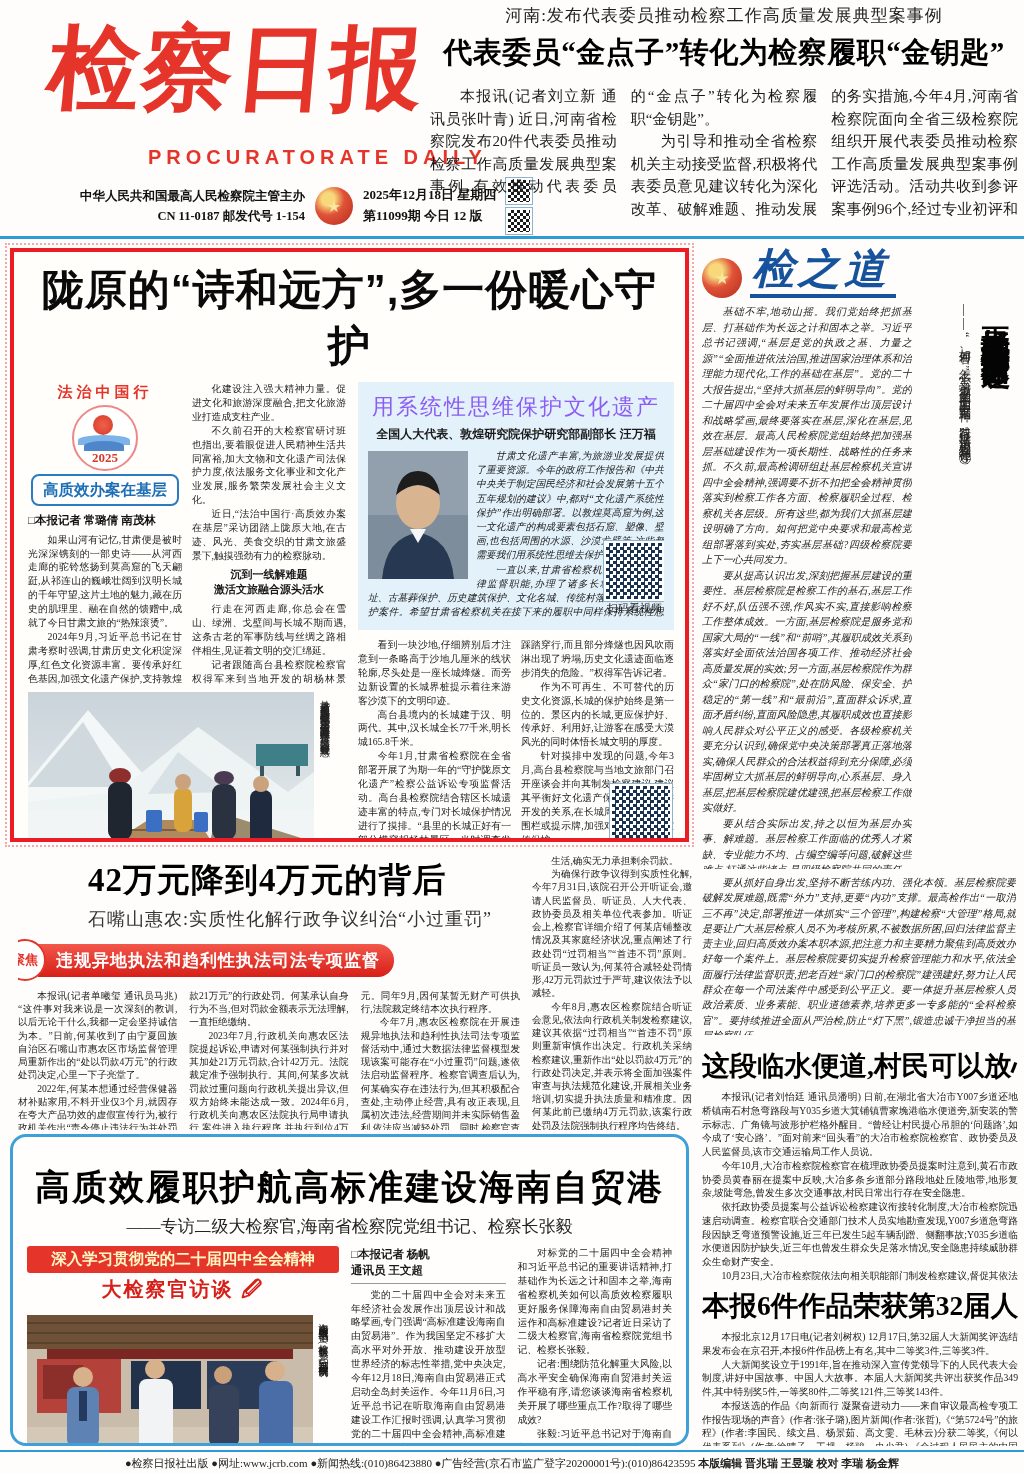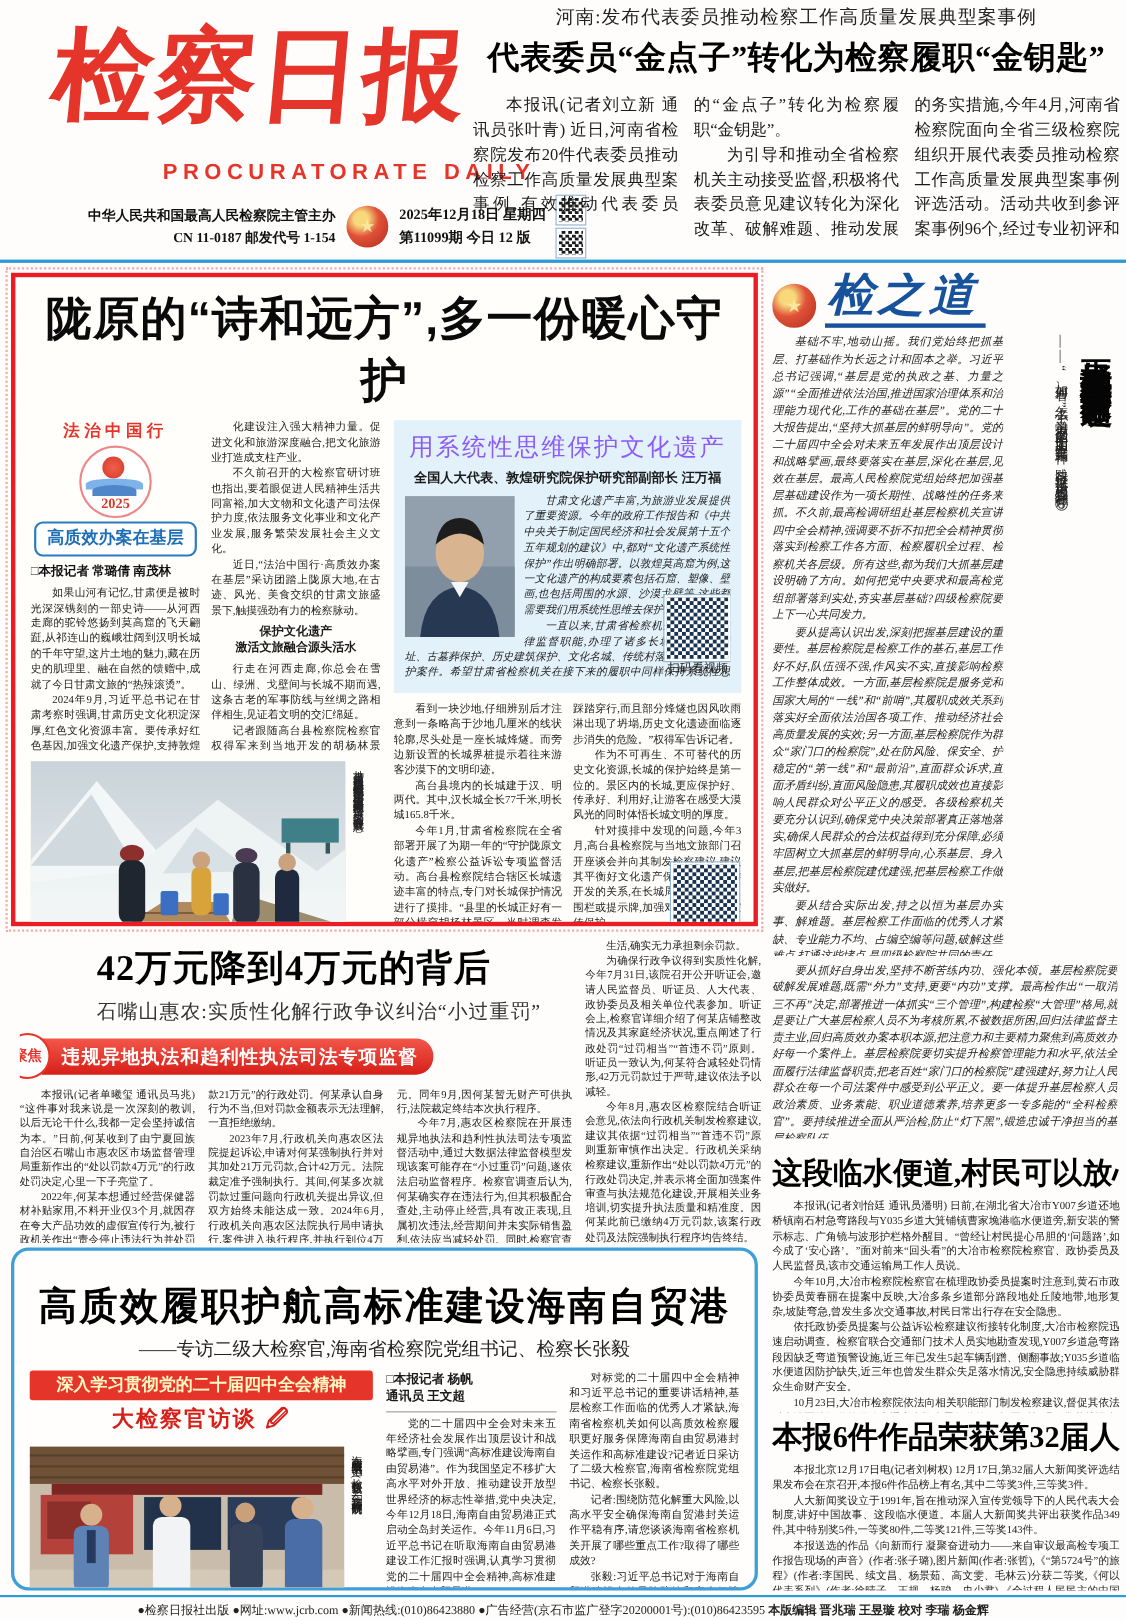--- a/index.html
+++ b/index.html
@@ -182,21 +182,21 @@
                 <p class="para gen">2024年9月,习近平总书记在甘肃考察时强调,甘肃历史文化积淀深厚,红色文化资源丰富。要传承好红色基因,加强文化遗产保护,支持敦煌研究院建设世界文化遗产保护的典范和敦煌学研究高地,建设好长城、长征、黄河国家文化公园,为现代</p>
               </div>
           </div>
           <div class="lead-col">
             <div>
                 <p class="para gen">化建设注入强大精神力量。促进文化和旅游深度融合,把文化旅游业打造成支柱产业。</p>
                 <p class="para gen">不久前召开的大检察官研讨班也指出,要着眼促进人民精神生活共同富裕,加大文物和文化遗产司法保护力度,依法服务文化事业和文化产业发展,服务繁荣发展社会主义文化。</p>
                 <p class="para gen">近日,“法治中国行·高质效办案在基层”采访团踏上陇原大地,在古迹、风光、美食交织的甘肃文旅盛景下,触摸强劲有力的检察脉动。</p>
               </div>
             <div class="subhead-c">
-              <div>保护文化遗产</div>
+              <div>沉到一线解难题</div>
               <div>激活文旅融合源头活水</div>
             </div>
             <div>
                 <p class="para gen">行走在河西走廊,你总会在雪山、绿洲、戈壁间与长城不期而遇,这条古老的军事防线与丝绸之路相伴相生,见证着文明的交汇绵延。</p>
                 <p class="para gen">记者跟随高台县检察院检察官权得军来到当地开发的胡杨林景区。只见连绵的沙丘之上,金色胡杨与湿地、长城相映生辉,一派大漠风光。</p>
               </div>
           </div>
         </div>
         <div class="photo-row">
           <svg class="ph" width="286" height="192" viewBox="0 0 286 192">
@@ -359,21 +359,21 @@
           <div class="hn-vcap">海南省检察院党组书记、检察长张毅(左二)到澄迈县检察院调研。</div>
         </div>
       </div>
       <div class="hn-cols">
         <div class="hn-byline">
           <div>□本报记者 杨帆</div>
           <div>通讯员 王文超</div>
         </div>
         <div>
             <p class="para gen">党的二十届四中全会对未来五年经济社会发展作出顶层设计和战略擘画,专门强调“高标准建设海南自由贸易港”。作为我国坚定不移扩大高水平对外开放、推动建设开放型世界经济的标志性举措,党中央决定,今年12月18日,海南自由贸易港正式启动全岛封关运作。今年11月6日,习近平总书记在听取海南自由贸易港建设工作汇报时强调,认真学习贯彻党的二十届四中全会精神,高标准建设海南自由贸易港。</p>
-            <p class="para gen">对标党的二十届四中全会精神和习近平总书记的重要讲话精神,基层检察工作面临的优秀人才紧缺,海南省检察机关如何以高质效检察履职更好服务保障海南自由贸易港封关运作和高标准建设?记者近日采访了二级大检察官,海南省检察院党组书记、检察长张毅。</p>
+            <p class="para gen">对标党的二十届四中全会精神和习近平总书记的重要讲话精神,打基础作为长远之计和固本之举,海南省检察机关如何以高质效检察履职更好服务保障海南自由贸易港封关运作和高标准建设?记者近日采访了二级大检察官,海南省检察院党组书记、检察长张毅。</p>
             <p class="para gen">记者:围绕防范化解重大风险,以高水平安全确保海南自贸港封关运作平稳有序,请您谈谈海南省检察机关开展了哪些重点工作?取得了哪些成效?</p>
             <p class="para gen">张毅:习近平总书记对于海南自贸港建设中的风险防控和安全保障工作高度重视和牵挂,多次作出重要指示批示。海南省委时刻牢记习近平总书记的殷殷嘱托,坚持把风险防控和安全保障作为海南自贸港建设成败得失的最关键变量,坚持“管得住”才能“放得开”。海南省检察机关始终紧跟党中央和省委决策部署,近年来持续加力推进检察环节风险防控和安全保障工作。</p>
           </div>
 
       </div>
     </div>
   </div>
 
   <div class="road">
     <div class="road-head">这段临水便道,村民可以放心走了</div>
@@ -382,21 +382,21 @@
         <p class="para gen">今年10月,大冶市检察院检察官在梳理政协委员提案时注意到,黄石市政协委员黄春丽在提案中反映,大冶多条乡道部分路段地处丘陵地带,地形复杂,坡陡弯急,曾发生多次交通事故,村民日常出行存在安全隐患。</p>
         <p class="para gen">依托政协委员提案与公益诉讼检察建议衔接转化制度,大冶市检察院迅速启动调查。检察官联合交通部门技术人员实地勘查发现,Y007乡道急弯路段因缺乏弯道预警设施,近三年已发生5起车辆刮蹭、侧翻事故;Y035乡道临水便道因防护缺失,近三年也曾发生群众失足落水情况,安全隐患持续威胁群众生命财产安全。</p>
         <p class="para gen">10月23日,大冶市检察院依法向相关职能部门制发检察建议,督促其依法对上述两处便道的道路交通安全隐患履行监管职责,同时加强日常养护巡查,及时修复更换缺失损坏的警示标识、失效防护设施。收到检察建议后,相关职能部门迅速组织专业施工队伍开展整改工作:针对Y007乡道急弯路段,增设弯道警示标志、广角镜及波形护栏,同步施划减速振动标线;针对Y035乡道临水便道,加装警示桩与防护栏,重点强化临水一侧的防坠落能力。日前,两处路段安全隐患已全部消除,行车、行人的安全系数显著提升。</p>
       </div>
   </div>
 
   <div class="award">
     <div class="road-head">本报6件作品荣获第32届人大新闻奖</div>
     <div class="small-paras" style="height:120px;">
         <p class="para gen">本报北京12月17日电(记者刘树权) 12月17日,第32届人大新闻奖评选结果发布会在京召开,本报6件作品榜上有名,其中二等奖3件,三等奖3件。</p>
-        <p class="para gen">人大新闻奖设立于1991年,旨在推动深入宣传党领导下的人民代表大会制度,讲好中国故事、这段临水便道。本届人大新闻奖共评出获奖作品349件,其中特别奖5件,一等奖80件,二等奖121件,三等奖143件。</p>
+        <p class="para gen">人大新闻奖设立于1991年,旨在推动深入宣传党领导下的人民代表大会制度,讲好中国故事、中国人大故事。本届人大新闻奖共评出获奖作品349件,其中特别奖5件,一等奖80件,二等奖121件,三等奖143件。</p>
         <p class="para gen">本报送选的作品《向新而行 凝聚奋进动力——来自审议最高检专项工作报告现场的声音》(作者:张子璐),图片新闻(作者:张哲),《“第5724号”的旅程》(作者:李国民、续文昌、杨景茹、高文雯、毛林云)分获二等奖,《何以代表系列》(作者:徐晴子、王规、杨骏、史少君),《全过程人民民主的中国答卷——写在新中国成立75周年、全国人民代表大会成立70周年之际》(作者:周蔚),《沿着黄河遇见海——山东依法推进黄河保护黄河文化传承见闻》(作者:周蔚)分获三等奖。</p>
       </div>
   </div>
 
   <div class="footer-rule"></div>
   <div class="footer">
     <span>●检察日报社出版  ●网址:www.jcrb.com  ●新闻热线:(010)86423880  ●广告经营(京石市监广登字20200001号):(010)86423595</span>
     <b>本版编辑 晋兆瑞 王昱璇  校对 李瑞 杨金辉</b>
   </div>
 

